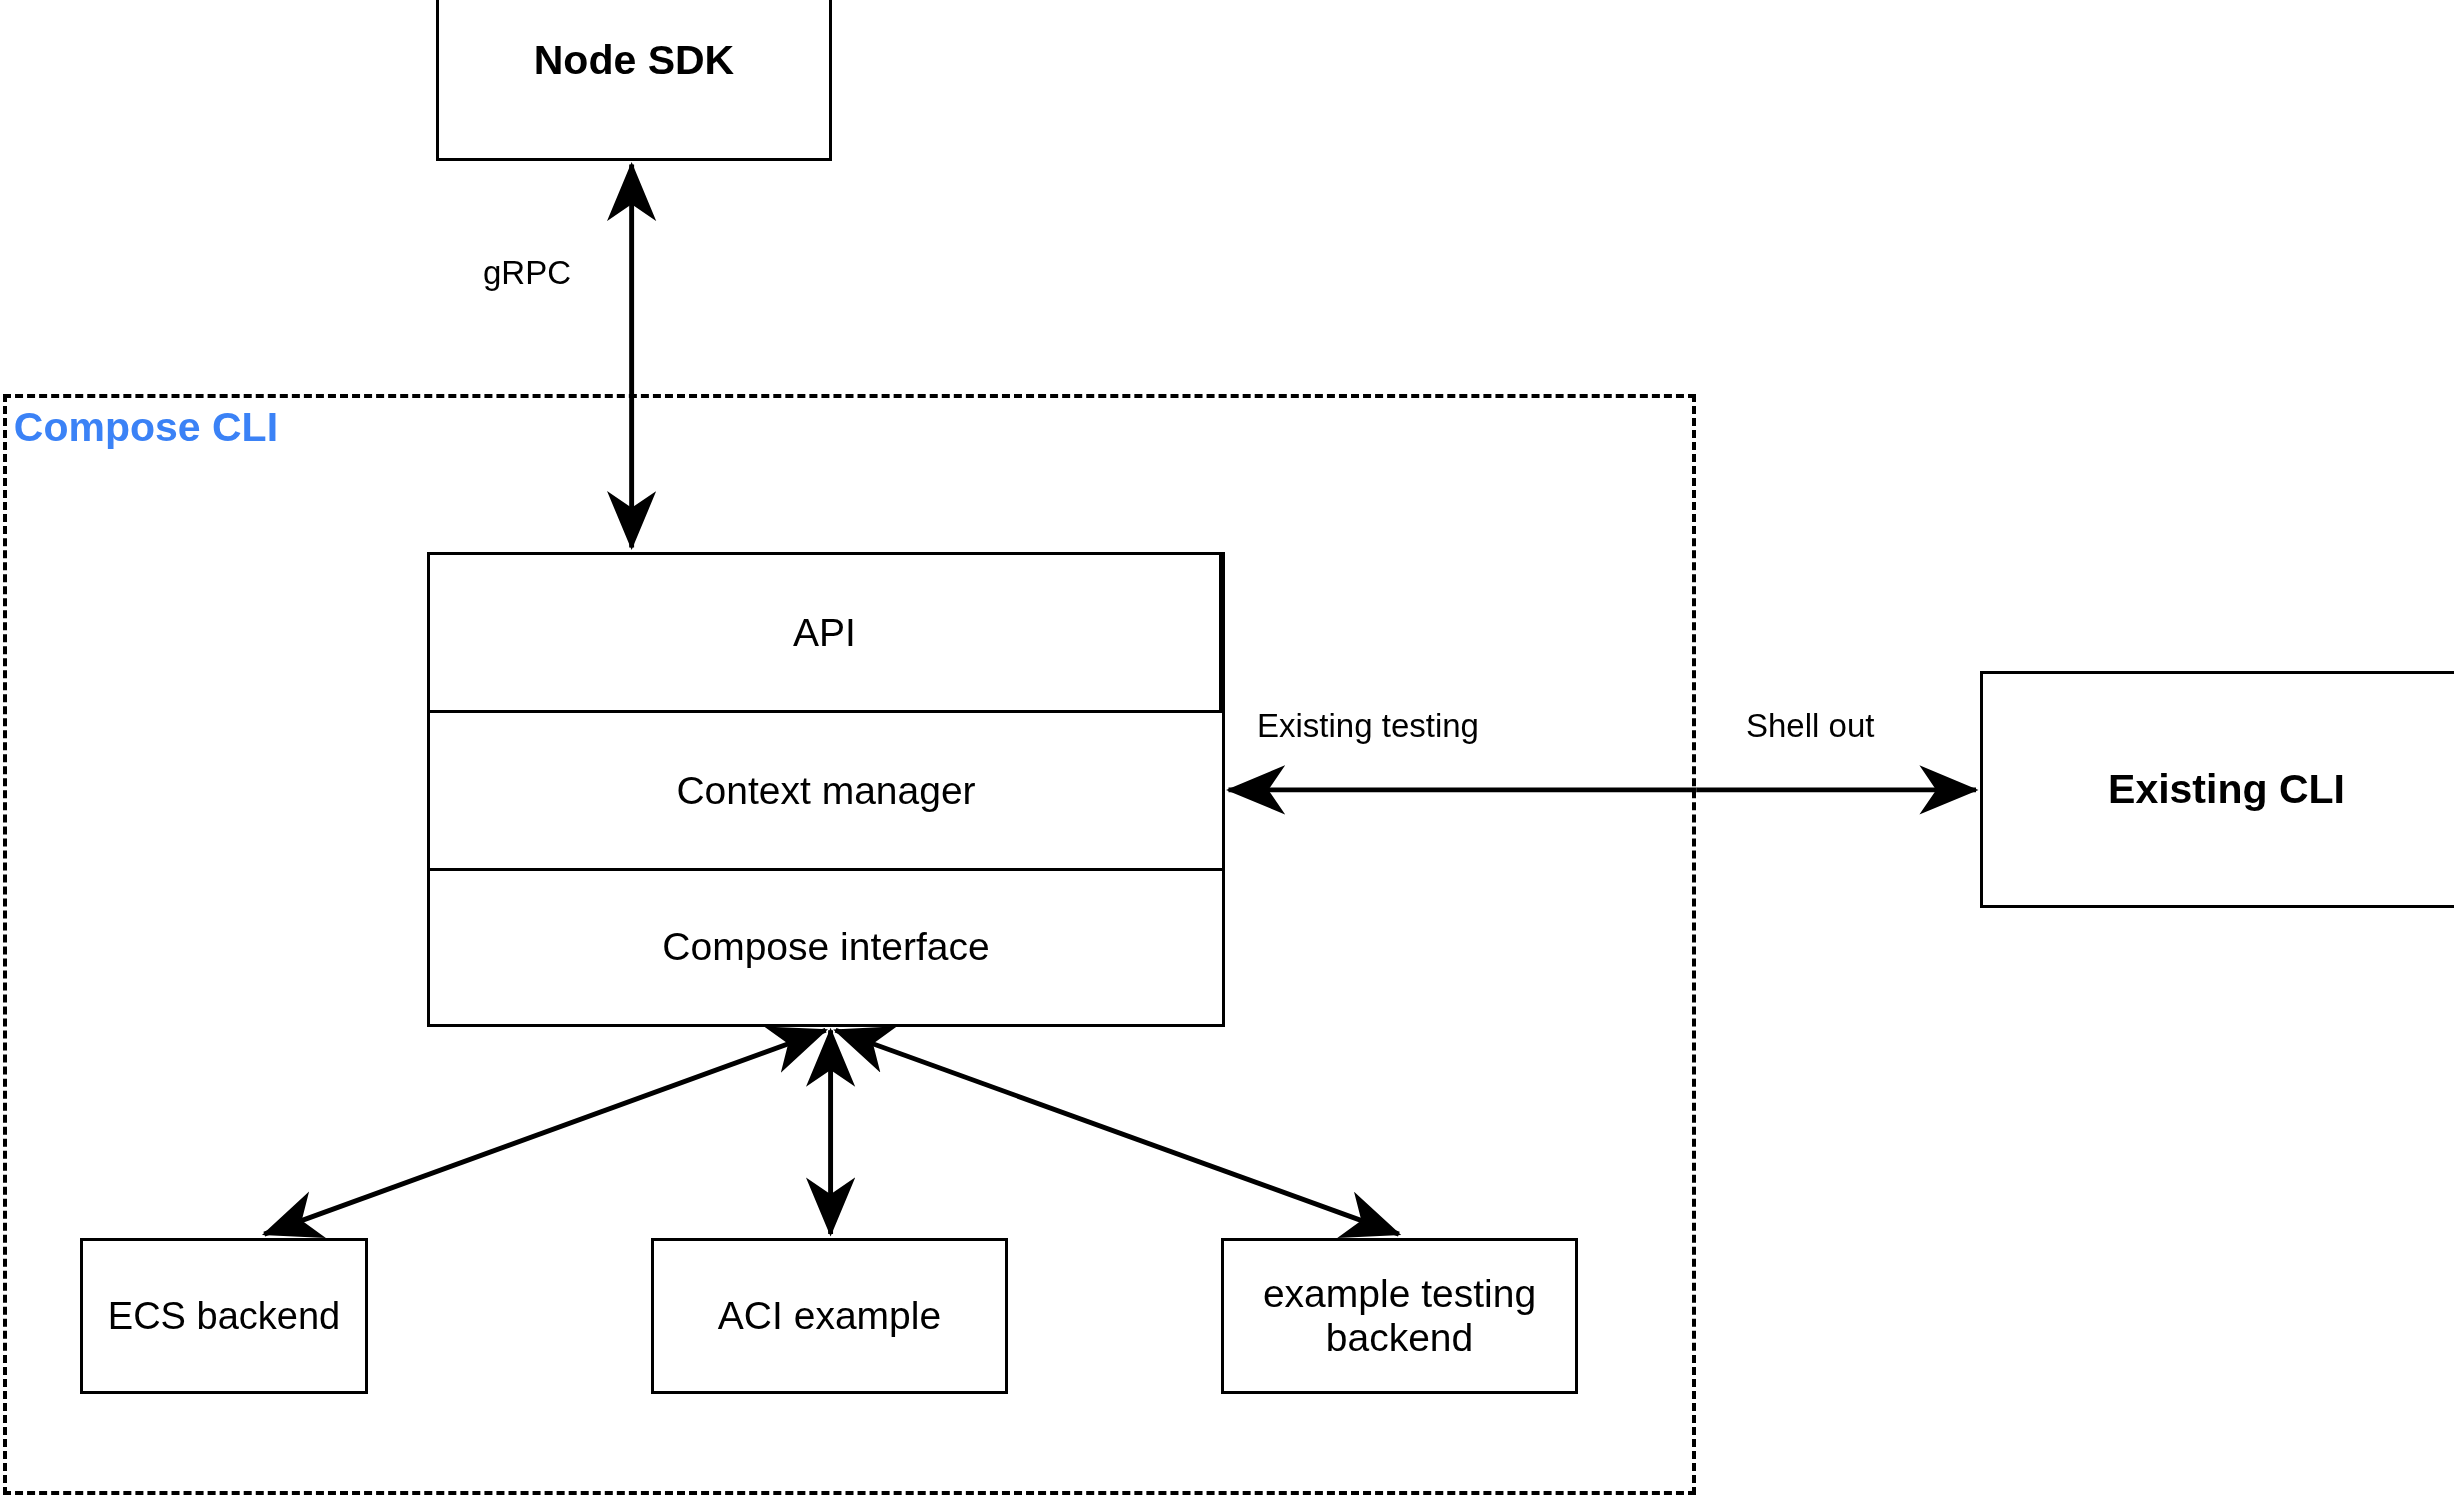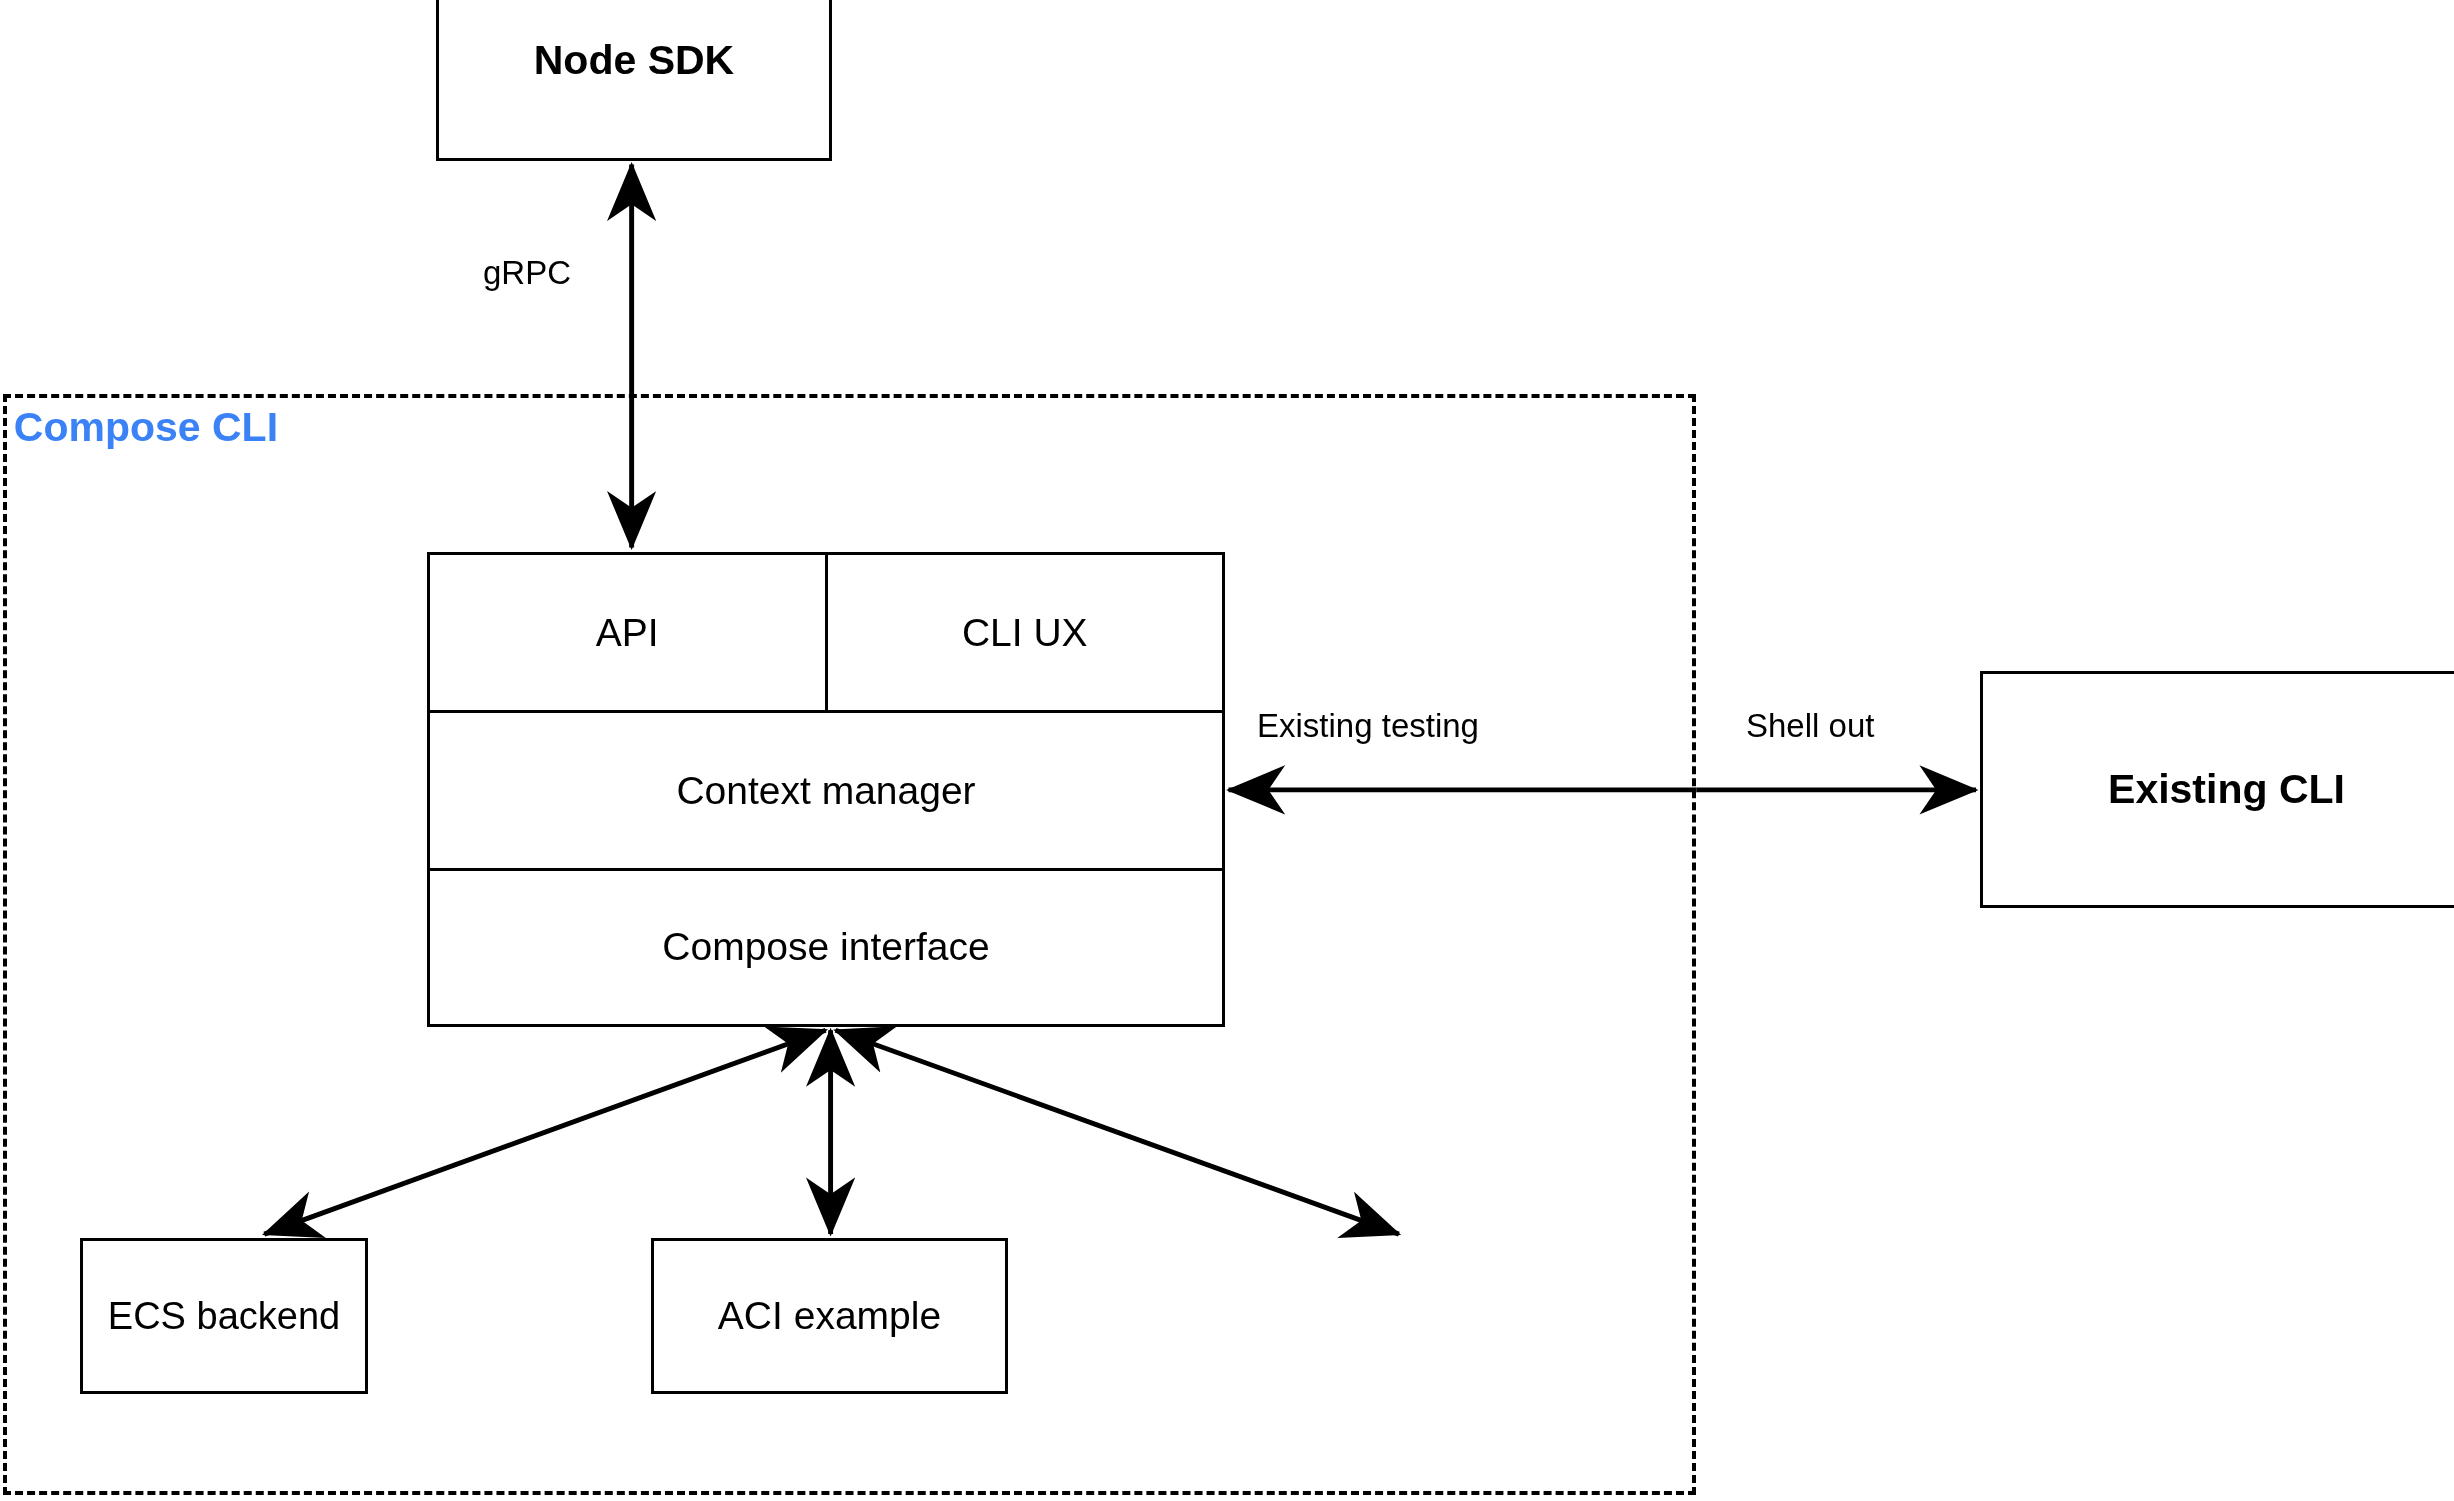--- a/index.html
+++ b/index.html
@@ -173,23 +173,20 @@
   <div id="group-compose-cli-label">Compose CLI</div>
 
   <div class="node bold" id="node-node-sdk">
     <span>Node SDK</span>
   </div>
 
   <div id="stack">
     <div class="stack-row">
       <div class="stack-cell divided">
         <span>API</span>
-      </div>
-      <div class="stack-cell">
-        <span>CLI UX</span>
       </div>
     </div>
     <div class="stack-row">
       <div class="stack-cell">
         <span>Context manager</span>
       </div>
     </div>
     <div class="stack-row">
       <div class="stack-cell">
         <span>Compose interface</span>
@@ -200,19 +197,22 @@
   <div class="node bold" id="node-existing-cli">
     <span>Existing CLI</span>
   </div>
 
   <div class="node" id="node-ecs-backend">
     <span>ECS backend</span>
   </div>
   <div class="node" id="node-aci-backend">
     <span>ACI example</span>
   </div>
+  <div class="node" id="node-example-testing-backend">
+    <span>example testing backend</span>
+  </div>
 
   <div class="edge-label" id="label-grpc">gRPC</div>
   <div class="edge-label" id="label-existing-context">Existing testing</div>
   <div class="edge-label" id="label-shell-out">Shell out</div>
 
 </div>
 
 
 </body></html>

